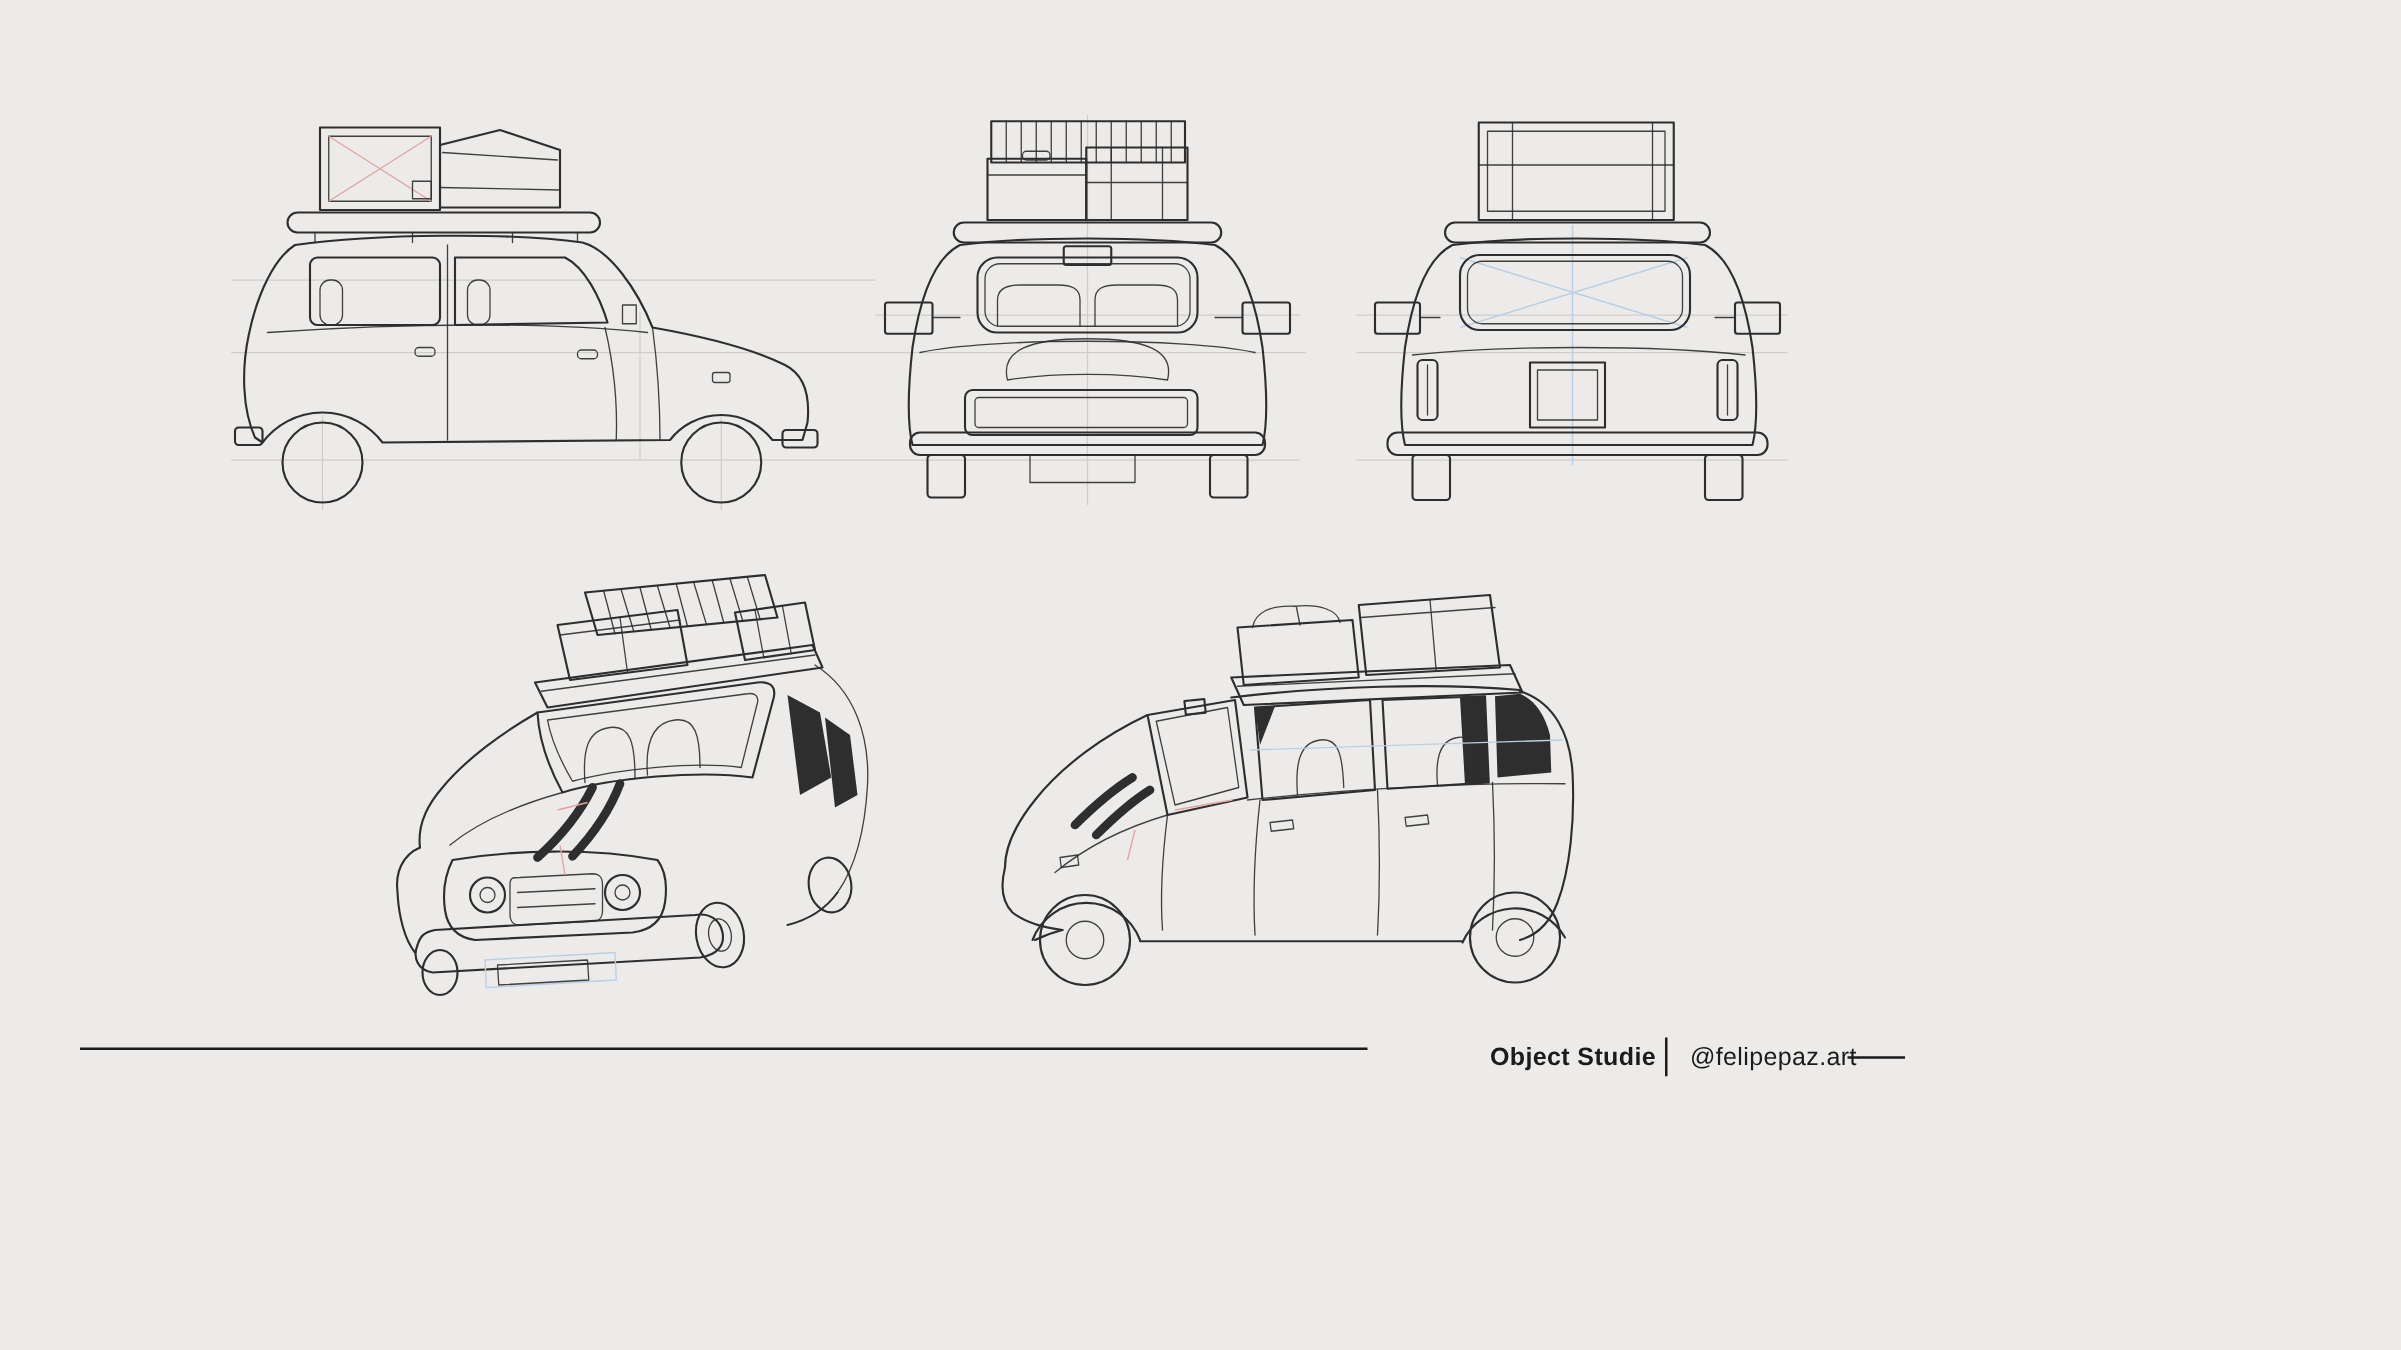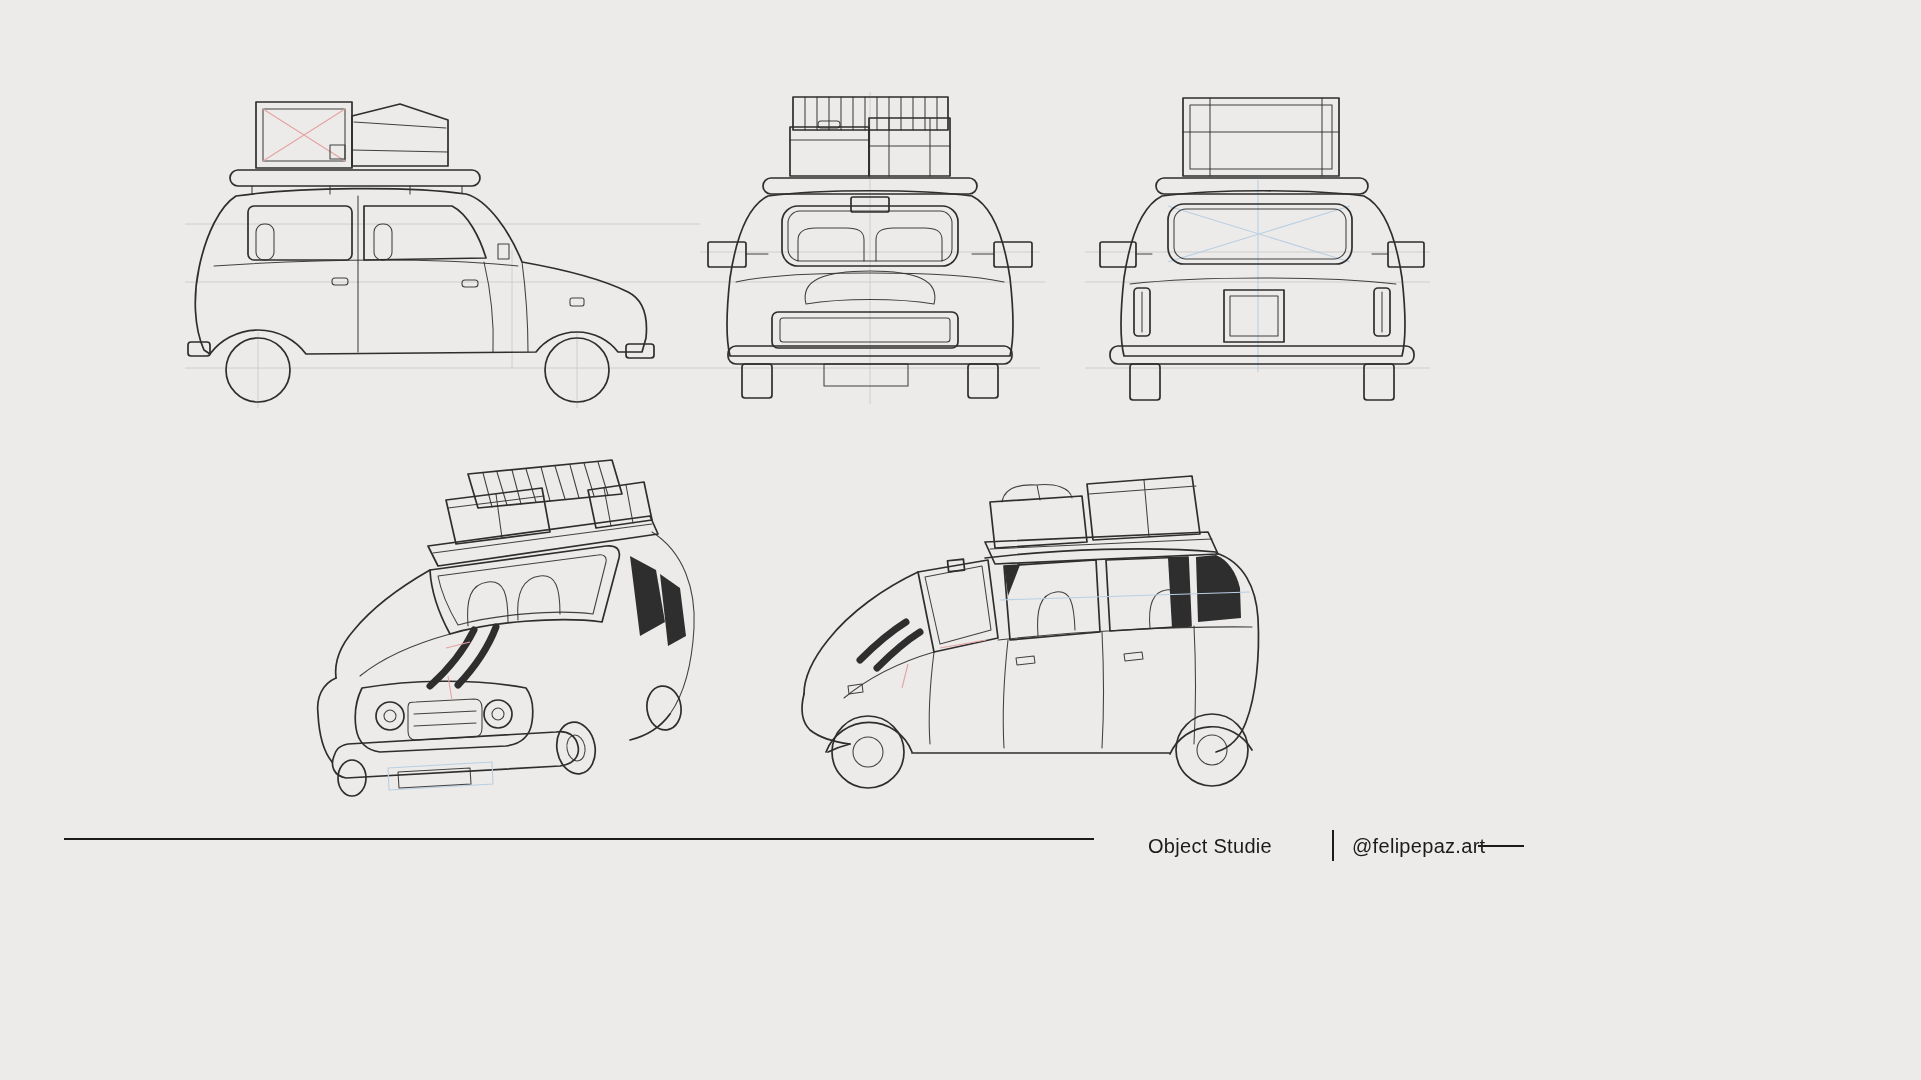--- a/index.html
+++ b/index.html
@@ -18,21 +18,21 @@
   
   .ln{fill:none;stroke:var(--ink);stroke-width:1.7;stroke-linecap:round;stroke-linejoin:round;}
   .tn{fill:none;stroke:var(--ink);stroke-width:1.05;stroke-linecap:round;stroke-linejoin:round;opacity:.9;}
   .gh{fill:none;stroke:var(--ghost);stroke-width:1;}
   .bl{fill:none;stroke:var(--blue);stroke-width:1.1;}
   .rd{fill:none;stroke:var(--red);stroke-width:1.1;}
   .dk{fill:var(--ink);stroke:none;}
   .stripe{fill:none;stroke:var(--ink);stroke-width:7;stroke-linecap:round;}
   
   .footer-rule-long{position:absolute;left:64px;top:838px;width:1030px;height:2px;background:var(--footer-ink);}
-  .footer-title{position:absolute;left:1148px;top:835px;font-size:20px;font-weight:400;color:var(--footer-ink);letter-spacing:.3px;}
+  .footer-title{position:absolute;left:1192px;top:835px;font-size:20px;font-weight:700;color:var(--footer-ink);letter-spacing:.3px;}
   .footer-divider{position:absolute;left:1332px;top:830px;width:2px;height:31px;background:var(--footer-ink);}
   .footer-handle{position:absolute;left:1352px;top:835px;font-size:20px;font-weight:500;color:var(--footer-ink);letter-spacing:.3px;}
   .footer-rule-short{position:absolute;left:1478px;top:845px;width:46px;height:2px;background:var(--footer-ink);}
 </style>
 </head>
 <body>
 
 <div class="canvas">
 
   <svg class="drawing" viewBox="0 0 1921 1080" aria-hidden="true">

